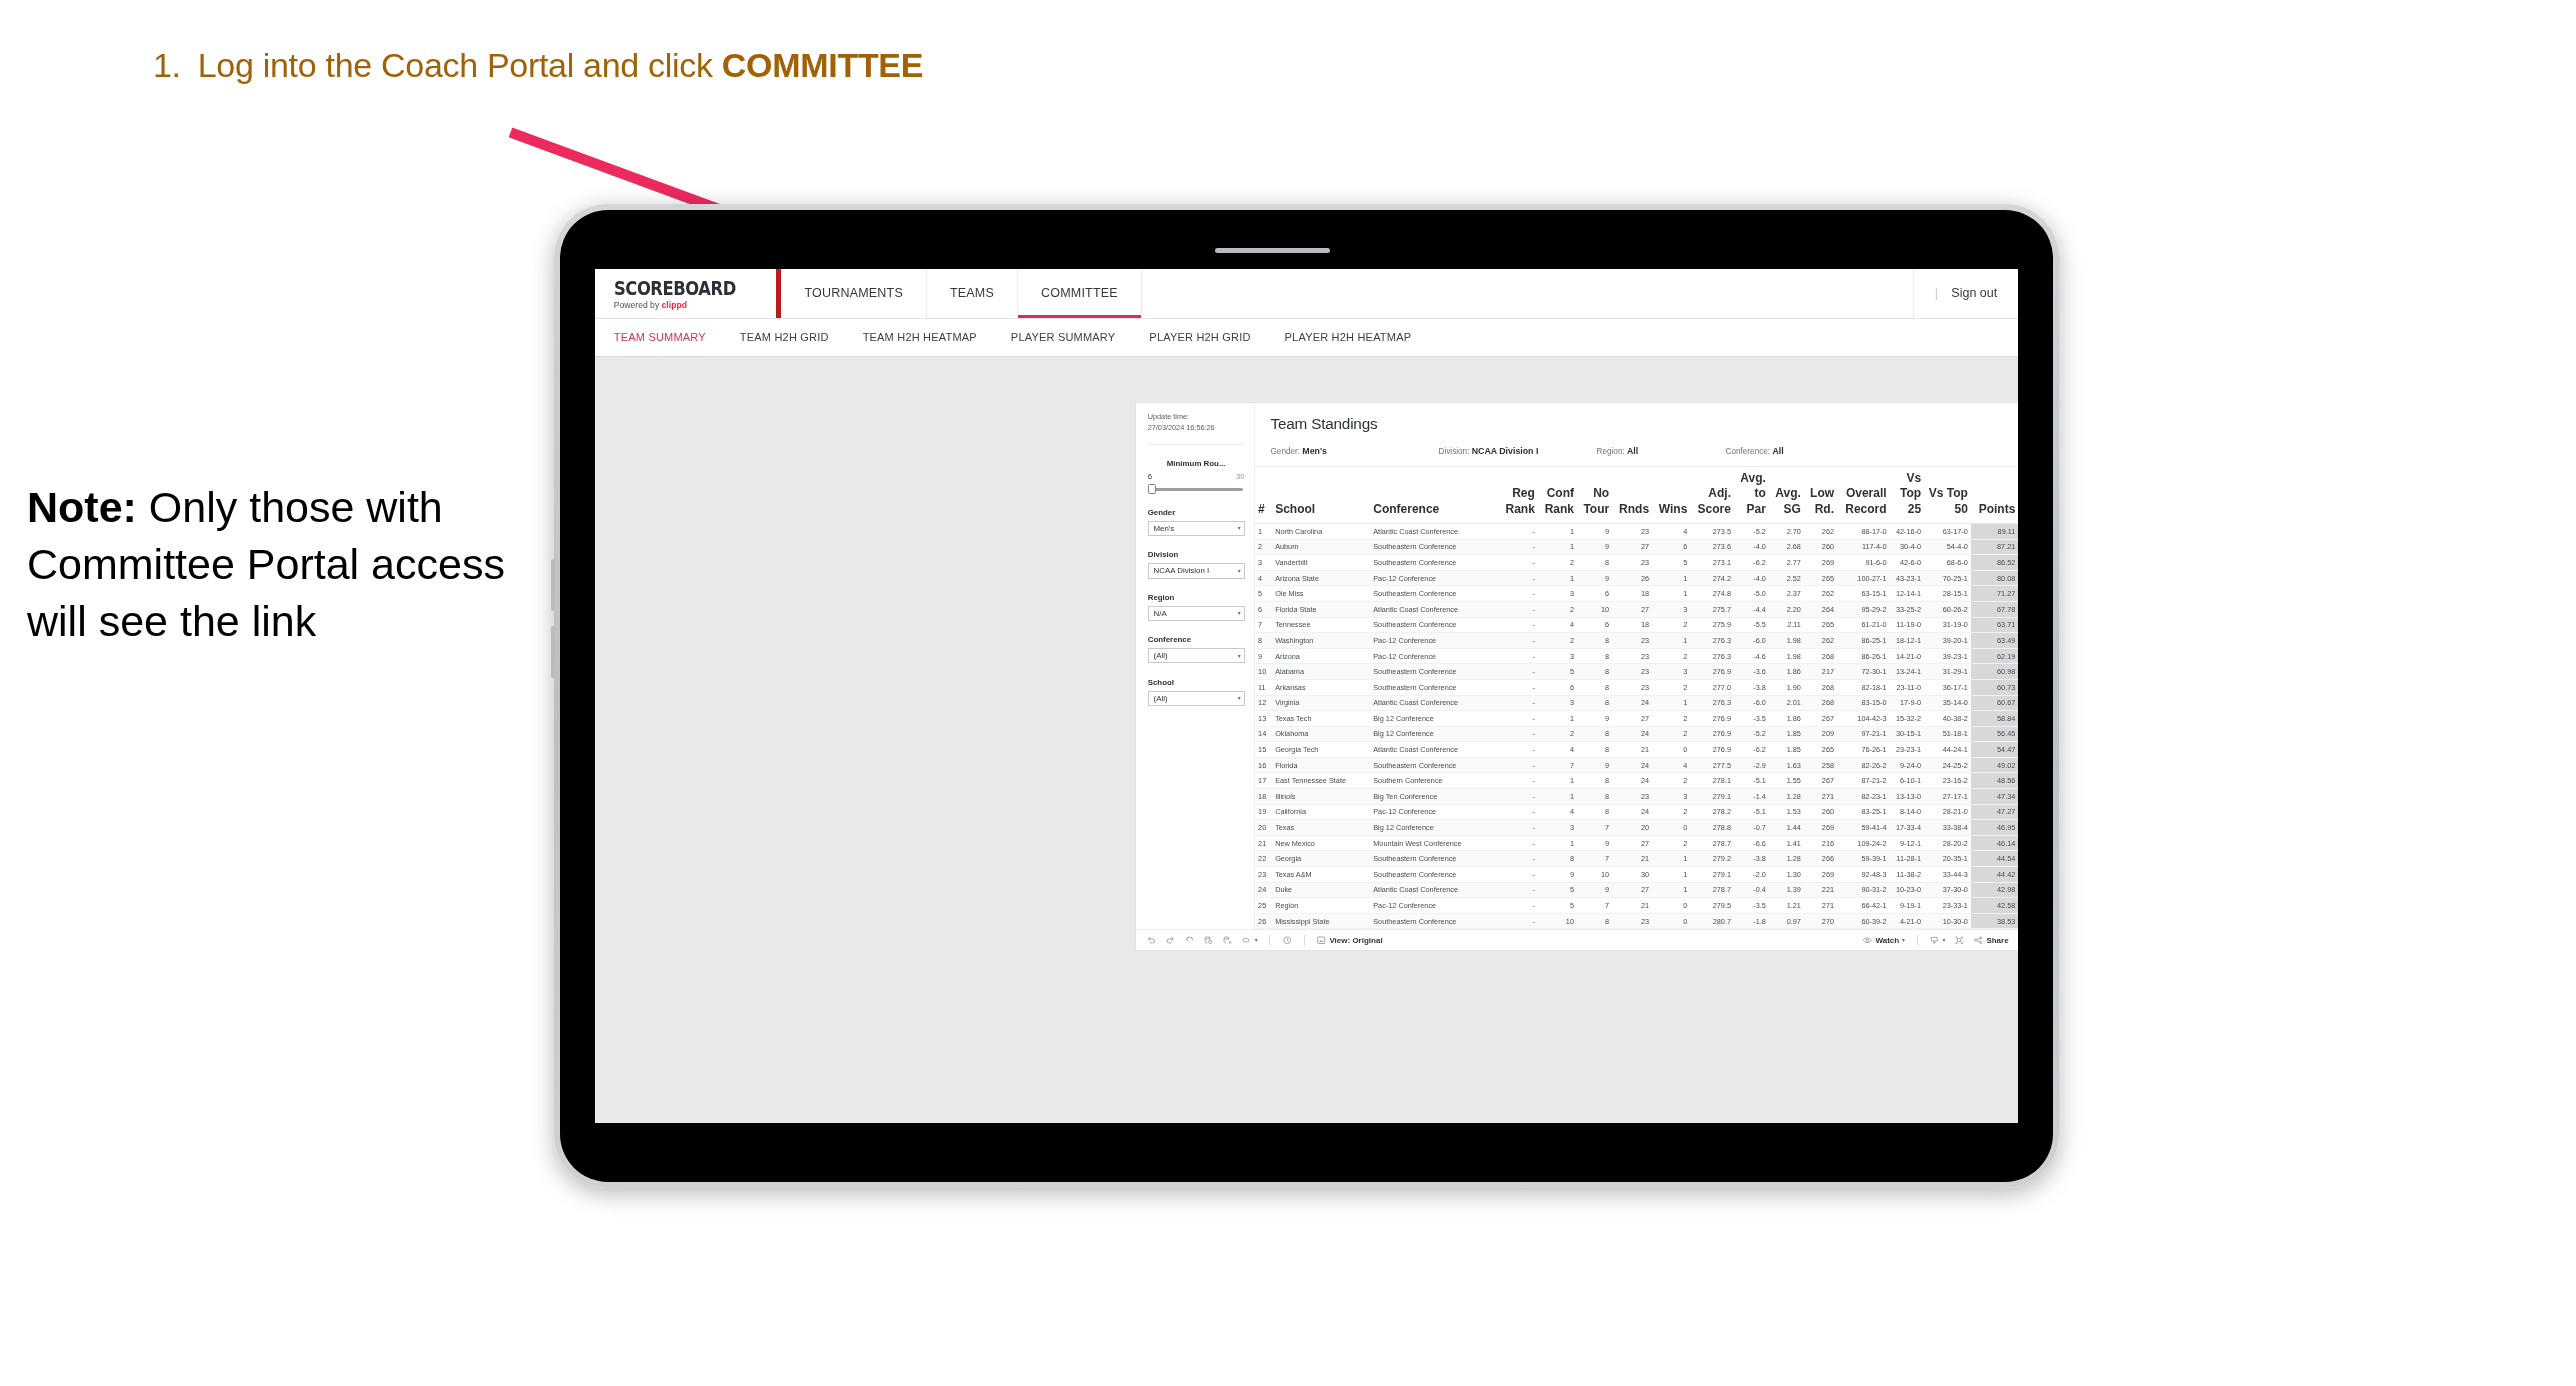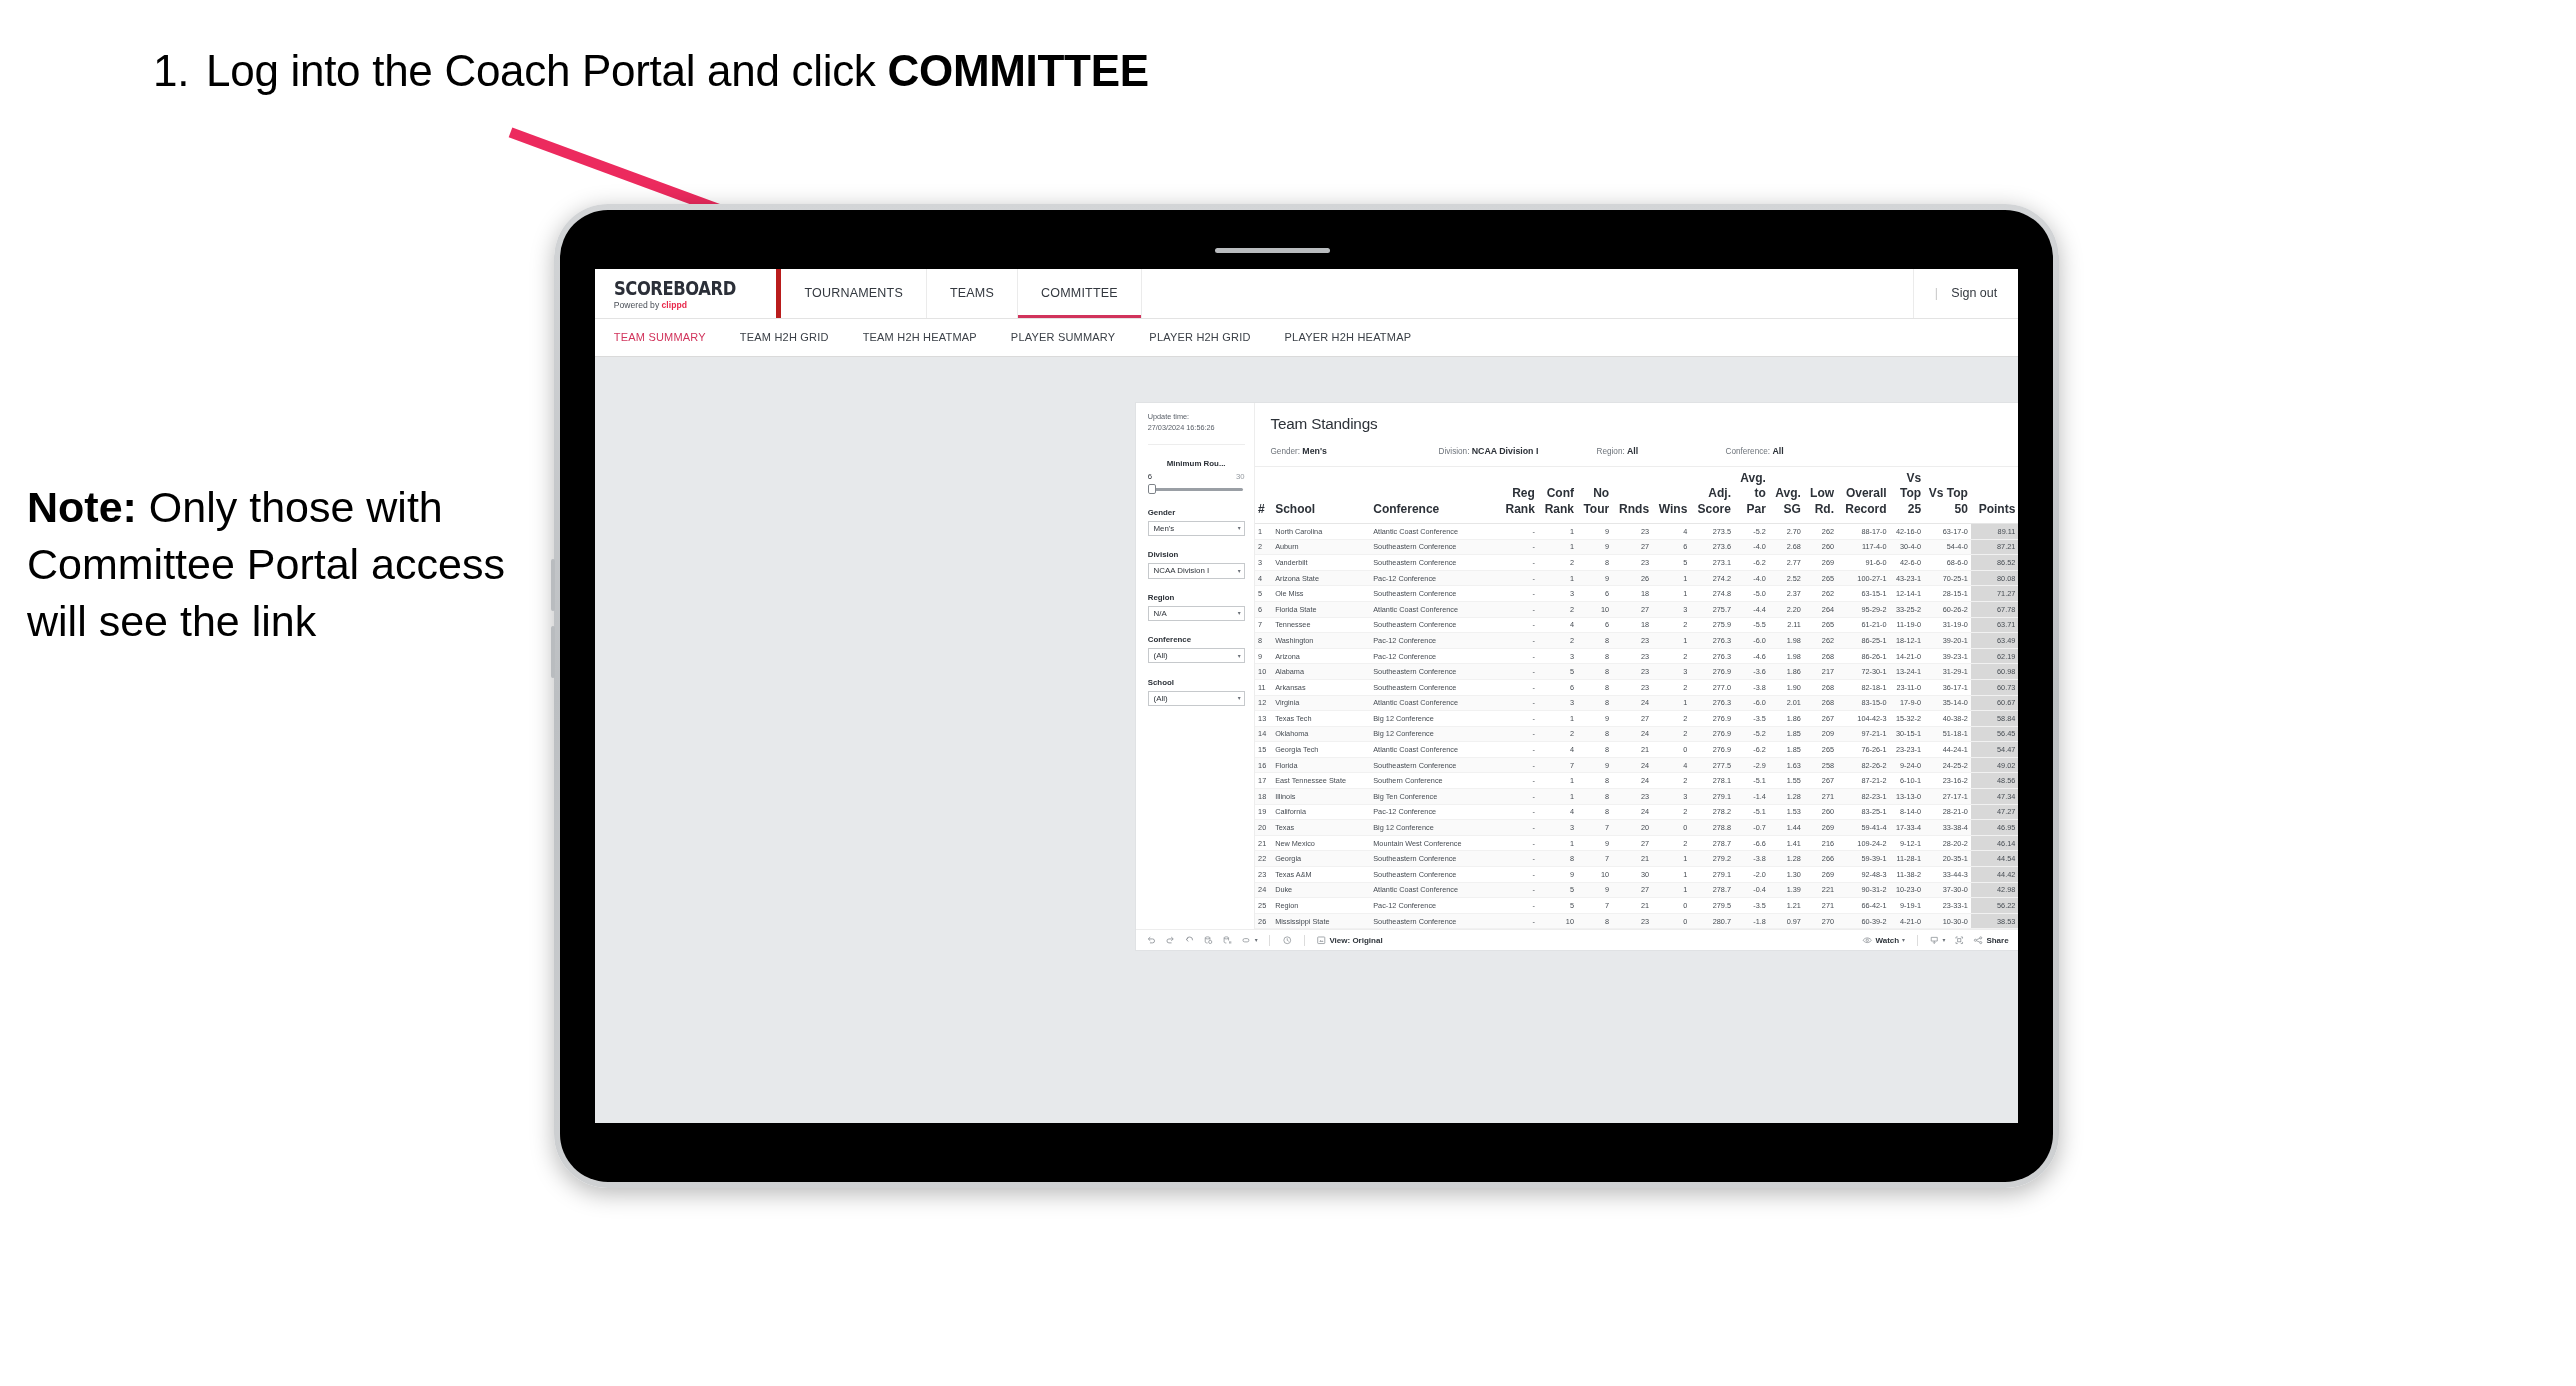--- a/index.html
+++ b/index.html
@@ -7,21 +7,21 @@
     width: 2576px; height: 1386px;
     background: #ffffff;
     font-family: "Liberation Sans", sans-serif;
     overflow: hidden;
   }
   #slide { position: relative; width: 2576px; height: 1386px; background: #fff; }
 
   
   .slide-step {
     position: absolute; left: 153px; top: 46px;
-    font-size: 44px; color: #000000; letter-spacing: -0.3px;
+    font-size: 34px; color: #a16207; letter-spacing: -0.3px;
     white-space: nowrap;
   }
   .slide-step .num { margin-right: 17px; }
   .slide-step b { font-weight: bold; }
 
   .slide-note {
     position: absolute; left: 27px; top: 479px;
     width: 518px;
     font-size: 43px; line-height: 1.32; color: #000;
   }
@@ -763,21 +763,21 @@
                         <td>7</td>
                         <td>21</td>
                         <td>0</td>
                         <td>279.5</td>
                         <td>-3.5</td>
                         <td>1.21</td>
                         <td>271</td>
                         <td>66-42-1</td>
                         <td>9-19-1</td>
                         <td>23-33-1</td>
-                        <td class="pts">56.22</td>
+                        <td class="pts">42.58</td>
                       </tr>
                       <tr>
                         <td class="l">26</td>
                         <td class="l">Mississippi State</td>
                         <td class="l">Southeastern Conference</td>
                         <td>-</td>
                         <td>10</td>
                         <td>8</td>
                         <td>23</td>
                         <td>0</td>

